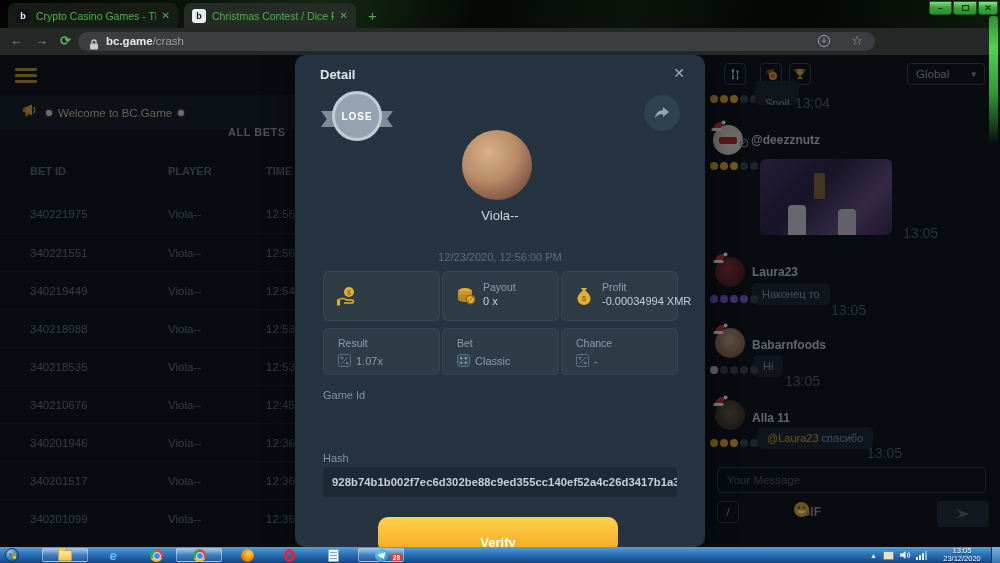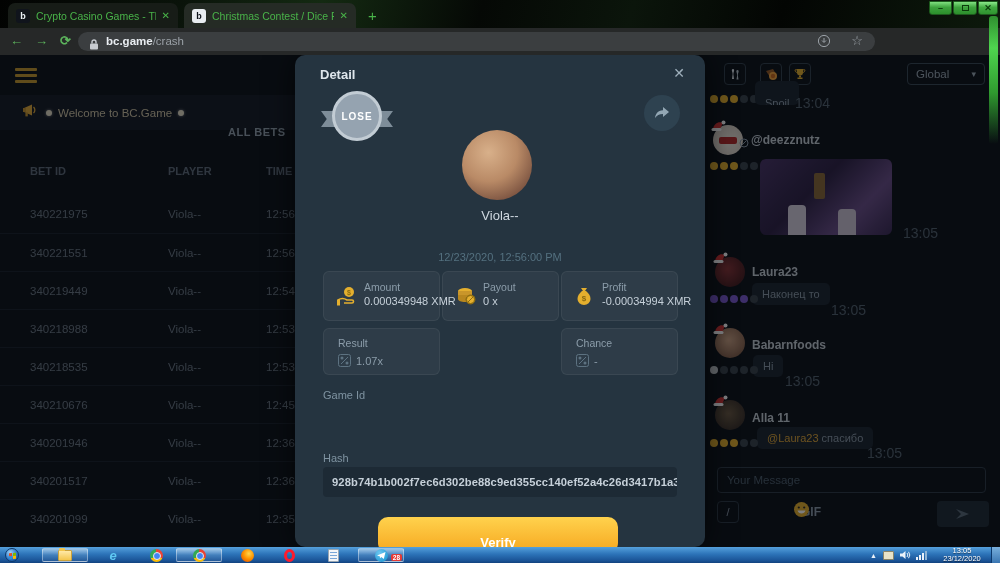--- a/index.html
+++ b/index.html
@@ -481,24 +481,20 @@
 
       <div class="stat r1 s1">
         <span class="ic">
           <svg width="22" height="20" viewBox="0 0 22 20">
               <circle cx="13" cy="6" r="5" fill="#e4af2e"></circle>
               <text x="13" y="8.5" font-size="7" text-anchor="middle" fill="#8a6a10" font-weight="bold">$</text>
               <path d="M2 14 c3 -2 6 -2 9 0 h5 a1.5 1.5 0 0 1 0 3 H8" stroke="#e4af2e" stroke-width="1.6" fill="none"></path>
               <rect x="1" y="13.5" width="3" height="6" fill="#e4af2e"></rect>
             </svg>
         </span>
-        <span class="inner">
-          <div class="lab">Amount</div>
-          <div class="val">0.000349948 XMR</div>
-        </span>
       </div>
       <div class="stat r1 s2">
         <span class="ic">
           <svg width="22" height="20" viewBox="0 0 22 20">
               <ellipse cx="10" cy="5" rx="7" ry="3" fill="#e4af2e"></ellipse>
               <path d="M3 5 v4 c0 1.7 3.1 3 7 3 s7 -1.3 7 -3 V5" fill="#c9962a"></path>
               <path d="M3 9 v4 c0 1.7 3.1 3 7 3 s7 -1.3 7 -3 V9" fill="#b8871f"></path>
               <circle cx="15.5" cy="13.5" r="4.5" fill="#e4af2e" stroke="#8a6a10"></circle>
               <path d="M12.5 16.5 L18.5 10.5 M15.5 9.5 a4 4 0 1 0 .01 0" stroke="#8a6a10" fill="none"></path>
             </svg>
@@ -525,20 +521,33 @@
       <div class="stat r2 s1">
         <div class="lab">Result</div>
         <div class="line">
           <svg width="13" height="13" viewBox="0 0 13 13">
               <rect x="0.5" y="0.5" width="12" height="12" rx="2" stroke="#5d7281" fill="none"></rect>
               <circle cx="4" cy="4" r="1.5" fill="#5d7281"></circle>
               <circle cx="9" cy="9" r="1.5" fill="#5d7281"></circle>
               <path d="M3 10 L10 3" stroke="#5d7281"></path>
             </svg>
           <span class="val2">1.07x</span>
+        </div>
+      </div>
+      <div class="stat r2 s2">
+        <div class="lab">Bet</div>
+        <div class="line">
+          <svg width="13" height="13" viewBox="0 0 13 13">
+              <rect x="0.5" y="0.5" width="12" height="12" rx="3" stroke="#5d7281" fill="#3a4a56"></rect>
+              <circle cx="4.2" cy="4.2" r="1.2" fill="#8c9daa"></circle>
+              <circle cx="8.8" cy="8.8" r="1.2" fill="#8c9daa"></circle>
+              <circle cx="8.8" cy="4.2" r="1.2" fill="#8c9daa"></circle>
+              <circle cx="4.2" cy="8.8" r="1.2" fill="#8c9daa"></circle>
+            </svg>
+          <span class="val2">Classic</span>
         </div>
       </div>
       <div class="stat r2 s3">
         <div class="lab">Chance</div>
         <div class="line">
           <svg width="13" height="13" viewBox="0 0 13 13">
               <rect x="0.5" y="0.5" width="12" height="12" rx="2" stroke="#5d7281" fill="none"></rect>
               <circle cx="4" cy="4" r="1.5" fill="#5d7281"></circle>
               <circle cx="9" cy="9" r="1.5" fill="#5d7281"></circle>
               <path d="M3 10 L10 3" stroke="#5d7281"></path>

